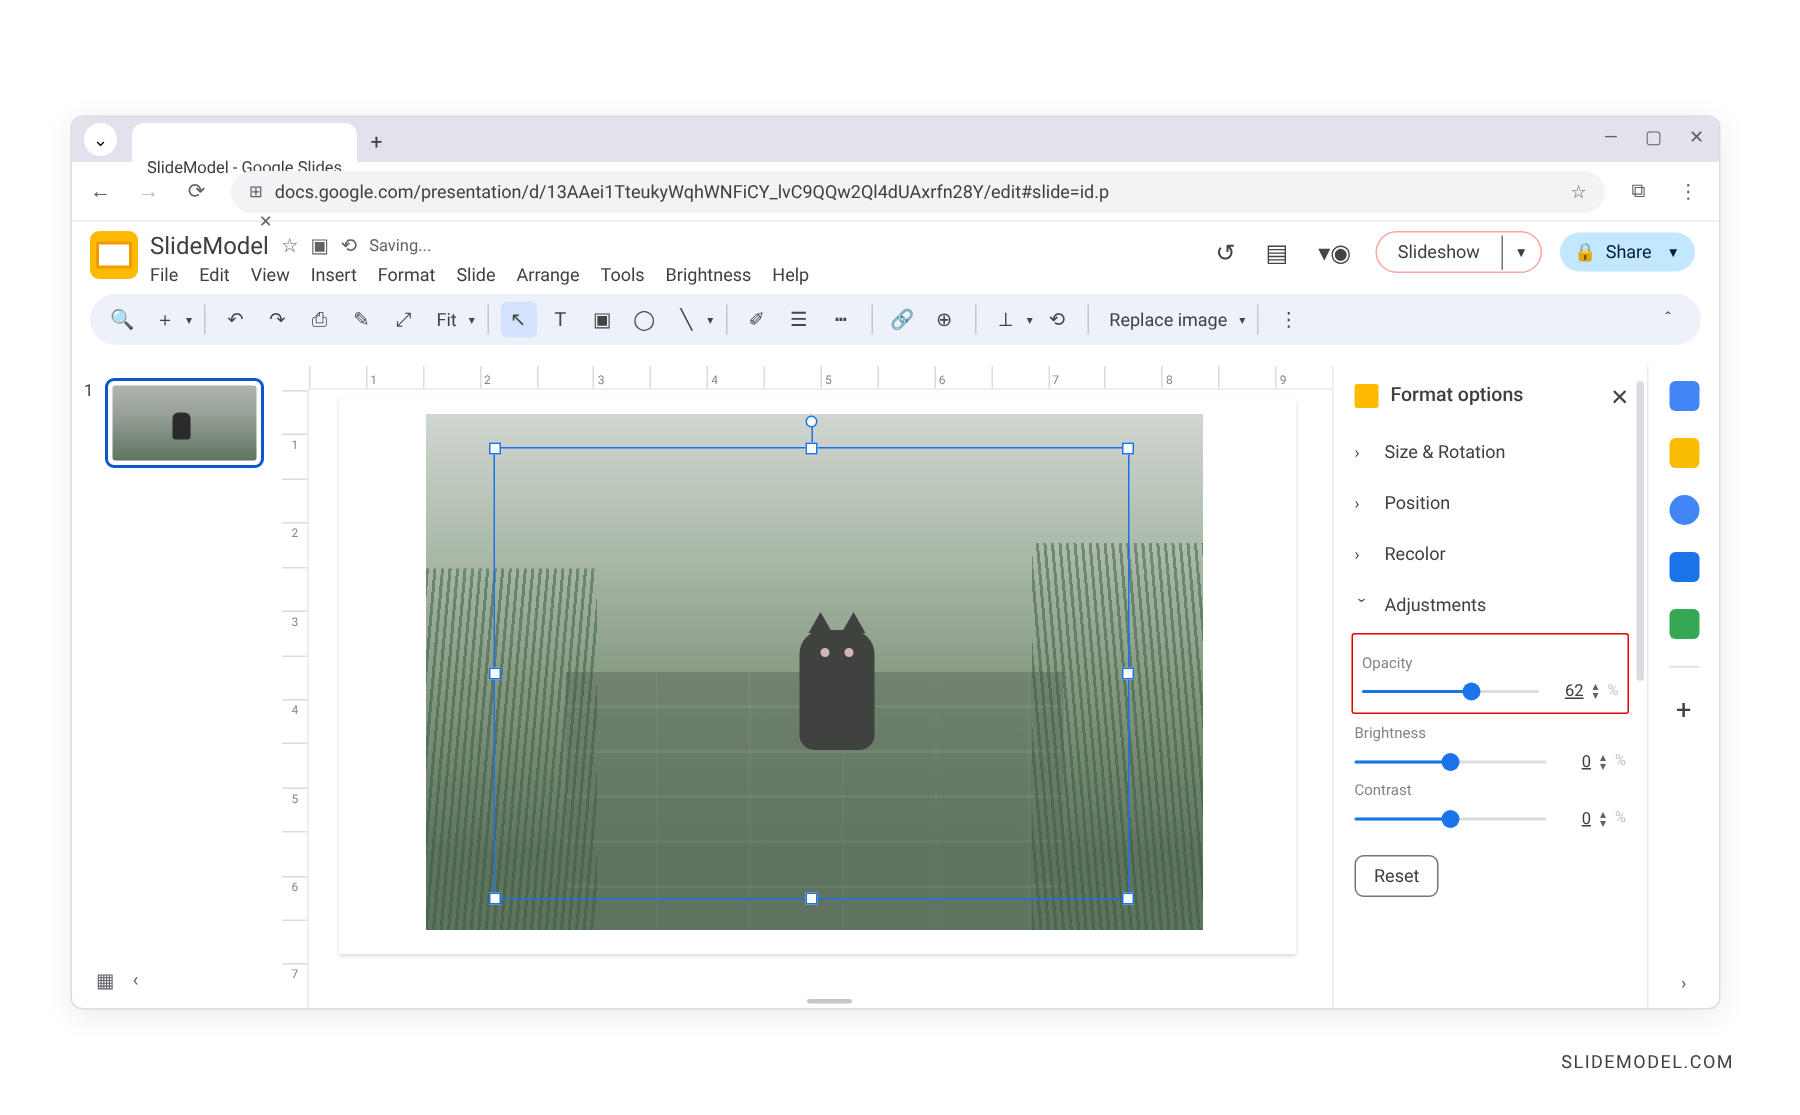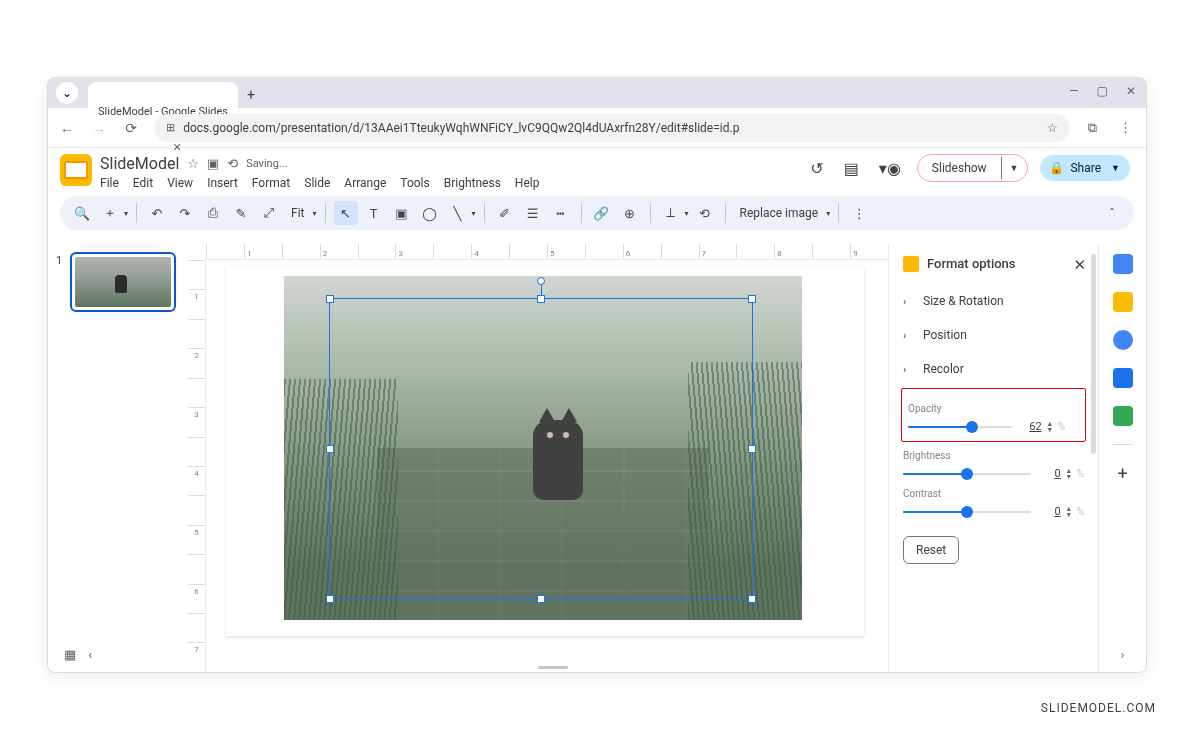--- a/index.html
+++ b/index.html
@@ -92,21 +92,21 @@
   .sb-section .chev { font-size:11px; color:#444; width:10px;}
   .adj-block { padding: 0 14px 8px 14px; }
   .adj-label { font-size:10px; color:#80868b; margin: 8px 0 6px;}
   .adj-row { display:flex; align-items:center; gap:6px;}
   .slider { flex:1; height: 2px; background:#dadce0; position:relative; border-radius:2px;}
   .slider .fill { position:absolute; left:0; top:0; bottom:0; background:#1a73e8; border-radius:2px;}
   .slider .knob { position:absolute; top:-5px; width:12px; height:12px; background:#1a73e8; border-radius:50%; margin-left:-6px;}
   .adj-val { width:24px; font-size:11px; color:#3c4043; text-align:right;text-decoration:underline;}
   .adj-stepper { font-size:8px; color:#5f6368; line-height:6px;}
   .adj-pct { font-size:10px; color:#bdc1c6;}
-  .highlight-box { border:1.5px solid #e30000; border-radius:2px; padding: 6px 20px 8px 6px; margin: 2px -2px 4px -2px;}
+  .highlight-box { border:1.5px solid #e30000; border-radius:2px; padding: 6px 6px 8px 6px; margin: 2px -2px 4px -2px;}
   .reset-btn { margin: 10px 14px; display:inline-block; border:1px solid #747775; border-radius:6px; padding: 6px 12px; font-size:12px; color:#3c4043;}
   .sb-scroll { position:absolute; right:2px; top:10px; width:5px; height:200px; background:#dadce0; border-radius:3px;}
 
   .right-rail { width: 48px; border-left:1px solid #e8eaed; display:flex; flex-direction:column; align-items:center; padding-top:10px; gap:18px;}
   .rail-ico { width:20px; height:20px; border-radius:4px;}
   .rail-ico.cal{background:#4285f4;} .rail-ico.keep{background:#fbbc04;} .rail-ico.tasks{background:#4285f4;border-radius:50%;} .rail-ico.contacts{background:#1a73e8;} .rail-ico.maps{background:#34a853;}
   .rail-plus { font-size:18px; color:#3c4043;}
   .rail-chev { position:absolute; bottom:10px; font-size:12px; color:#5f6368;}
 
   .bottom-left { position:absolute; left:16px; bottom:10px; display:flex; gap:12px; color:#5f6368; font-size:13px;}
@@ -316,20 +316,24 @@
           <span class="chev">›</span>
           <span>Size &amp; Rotation</span>
         </div>
       <div class="sb-section">
           <span class="chev">›</span>
           <span>Position</span>
         </div>
       <div class="sb-section">
           <span class="chev">›</span>
           <span>Recolor</span>
+        </div>
+      <div class="sb-section">
+          <span class="chev" style="transform:rotate(90deg);display:inline-block">›</span>
+          <span>Adjustments</span>
         </div>
 
       <div class="adj-block">
         <div class="highlight-box">
           <div class="adj-label">Opacity</div>
           <div class="adj-row">
             <div class="slider">
               <div class="fill" style="width:62%"></div>
                 <div class="knob" style="left:62%"></div>
             </div>

